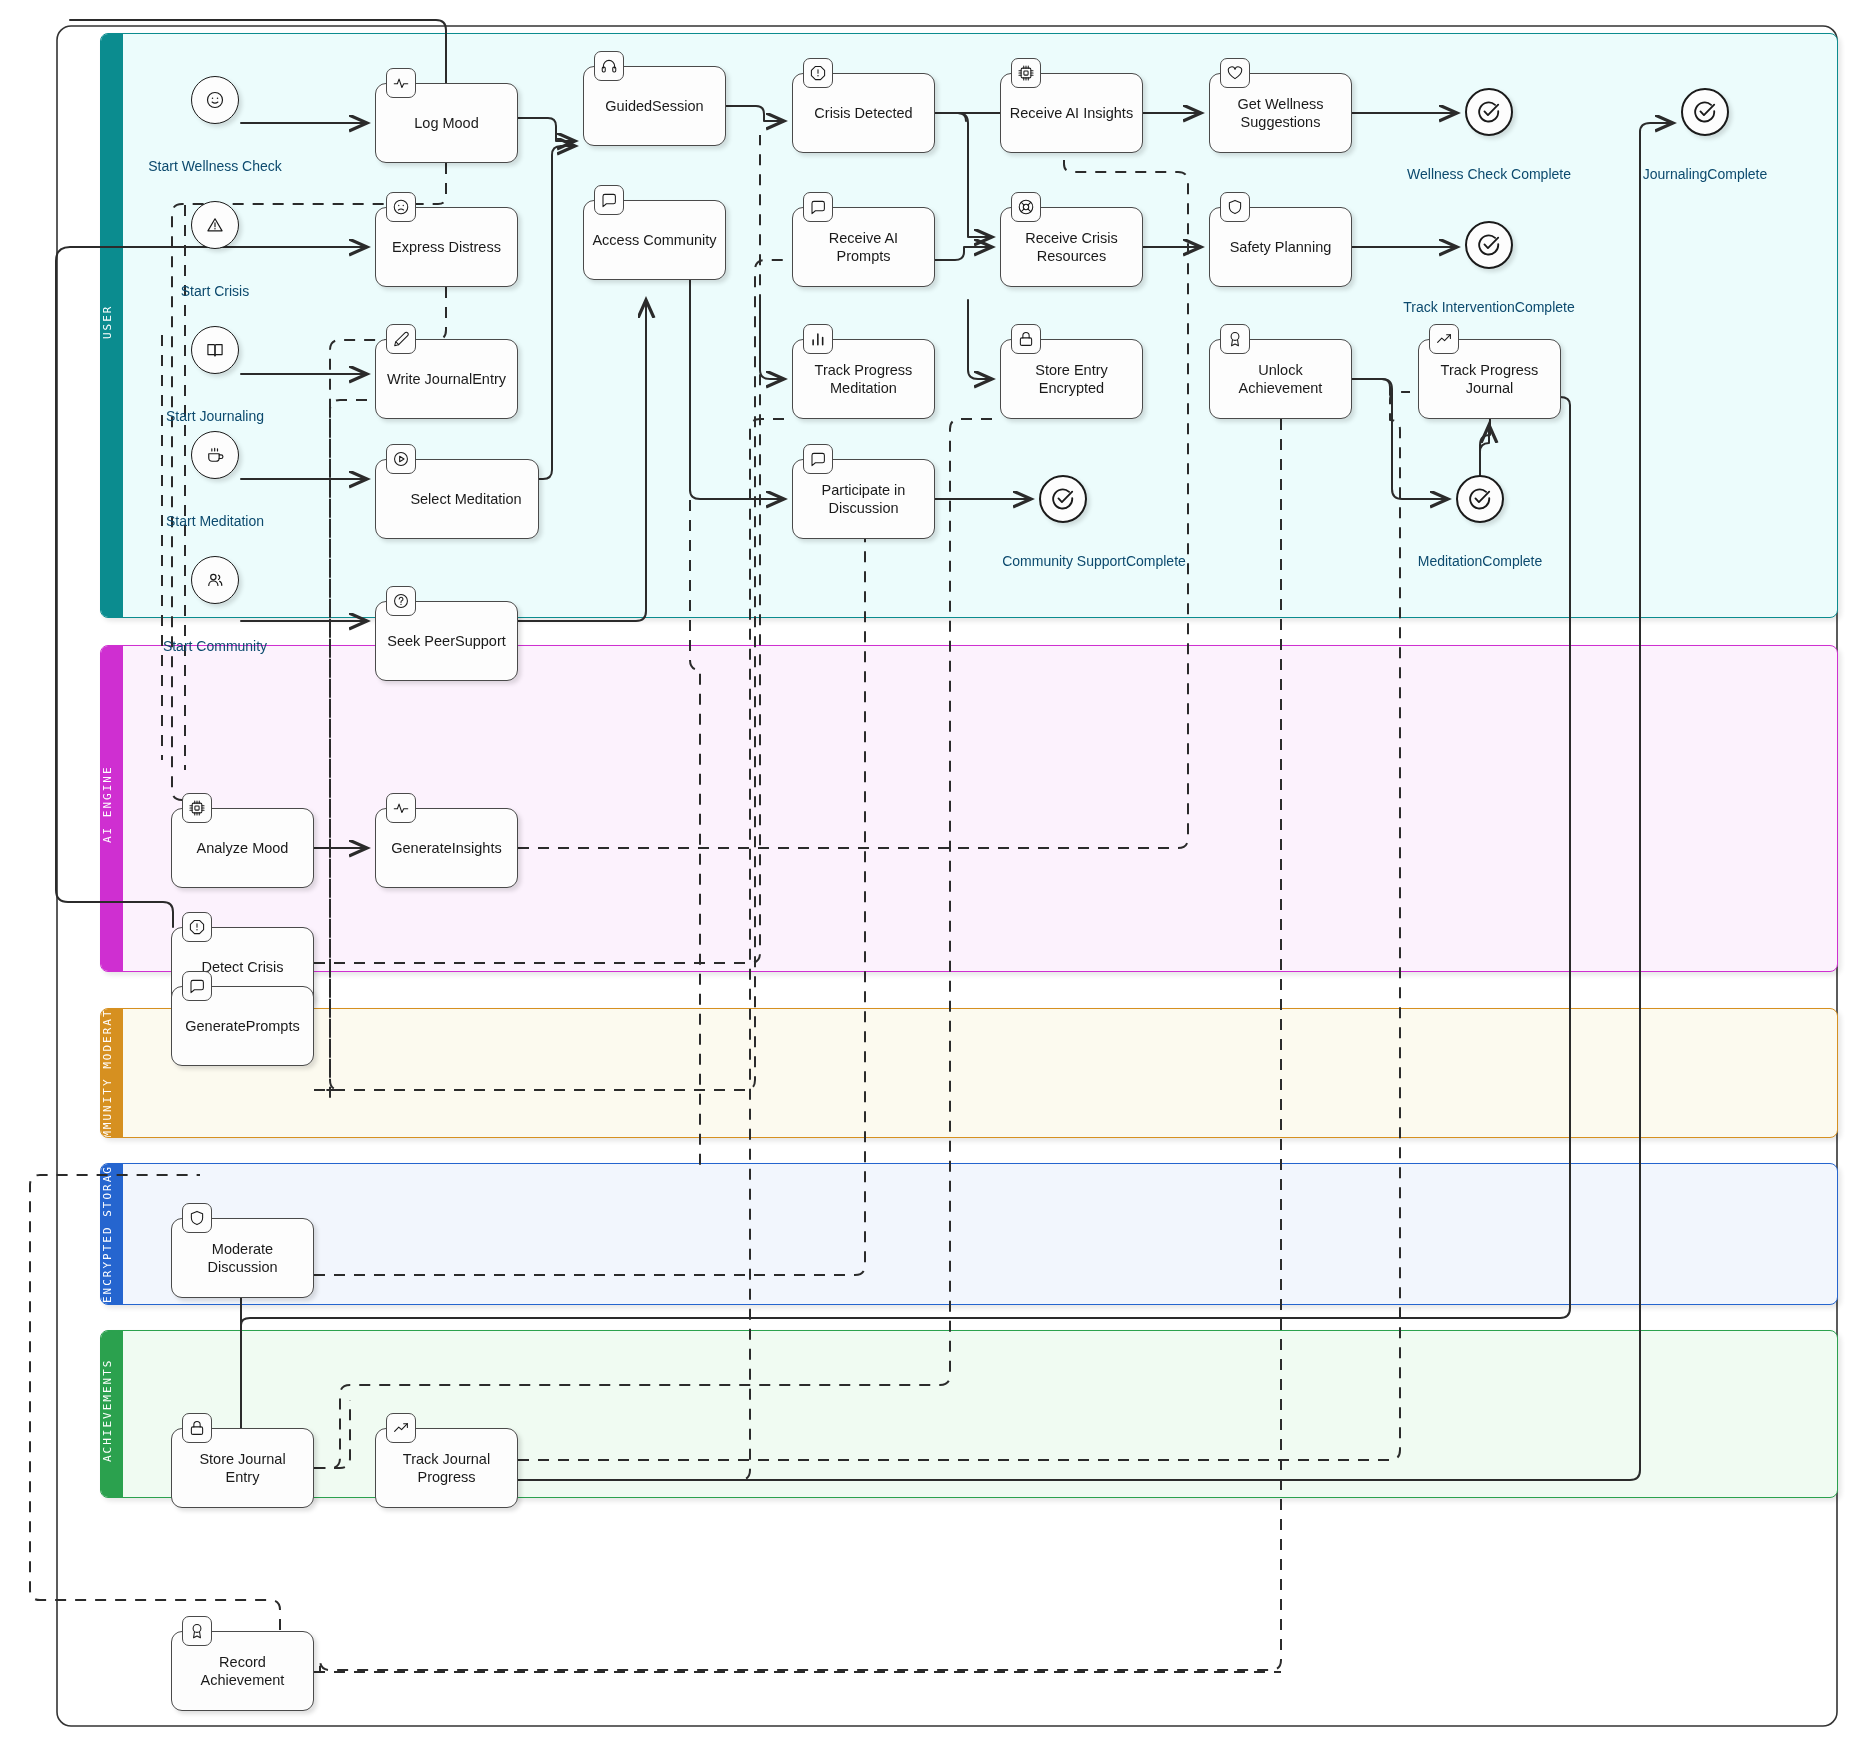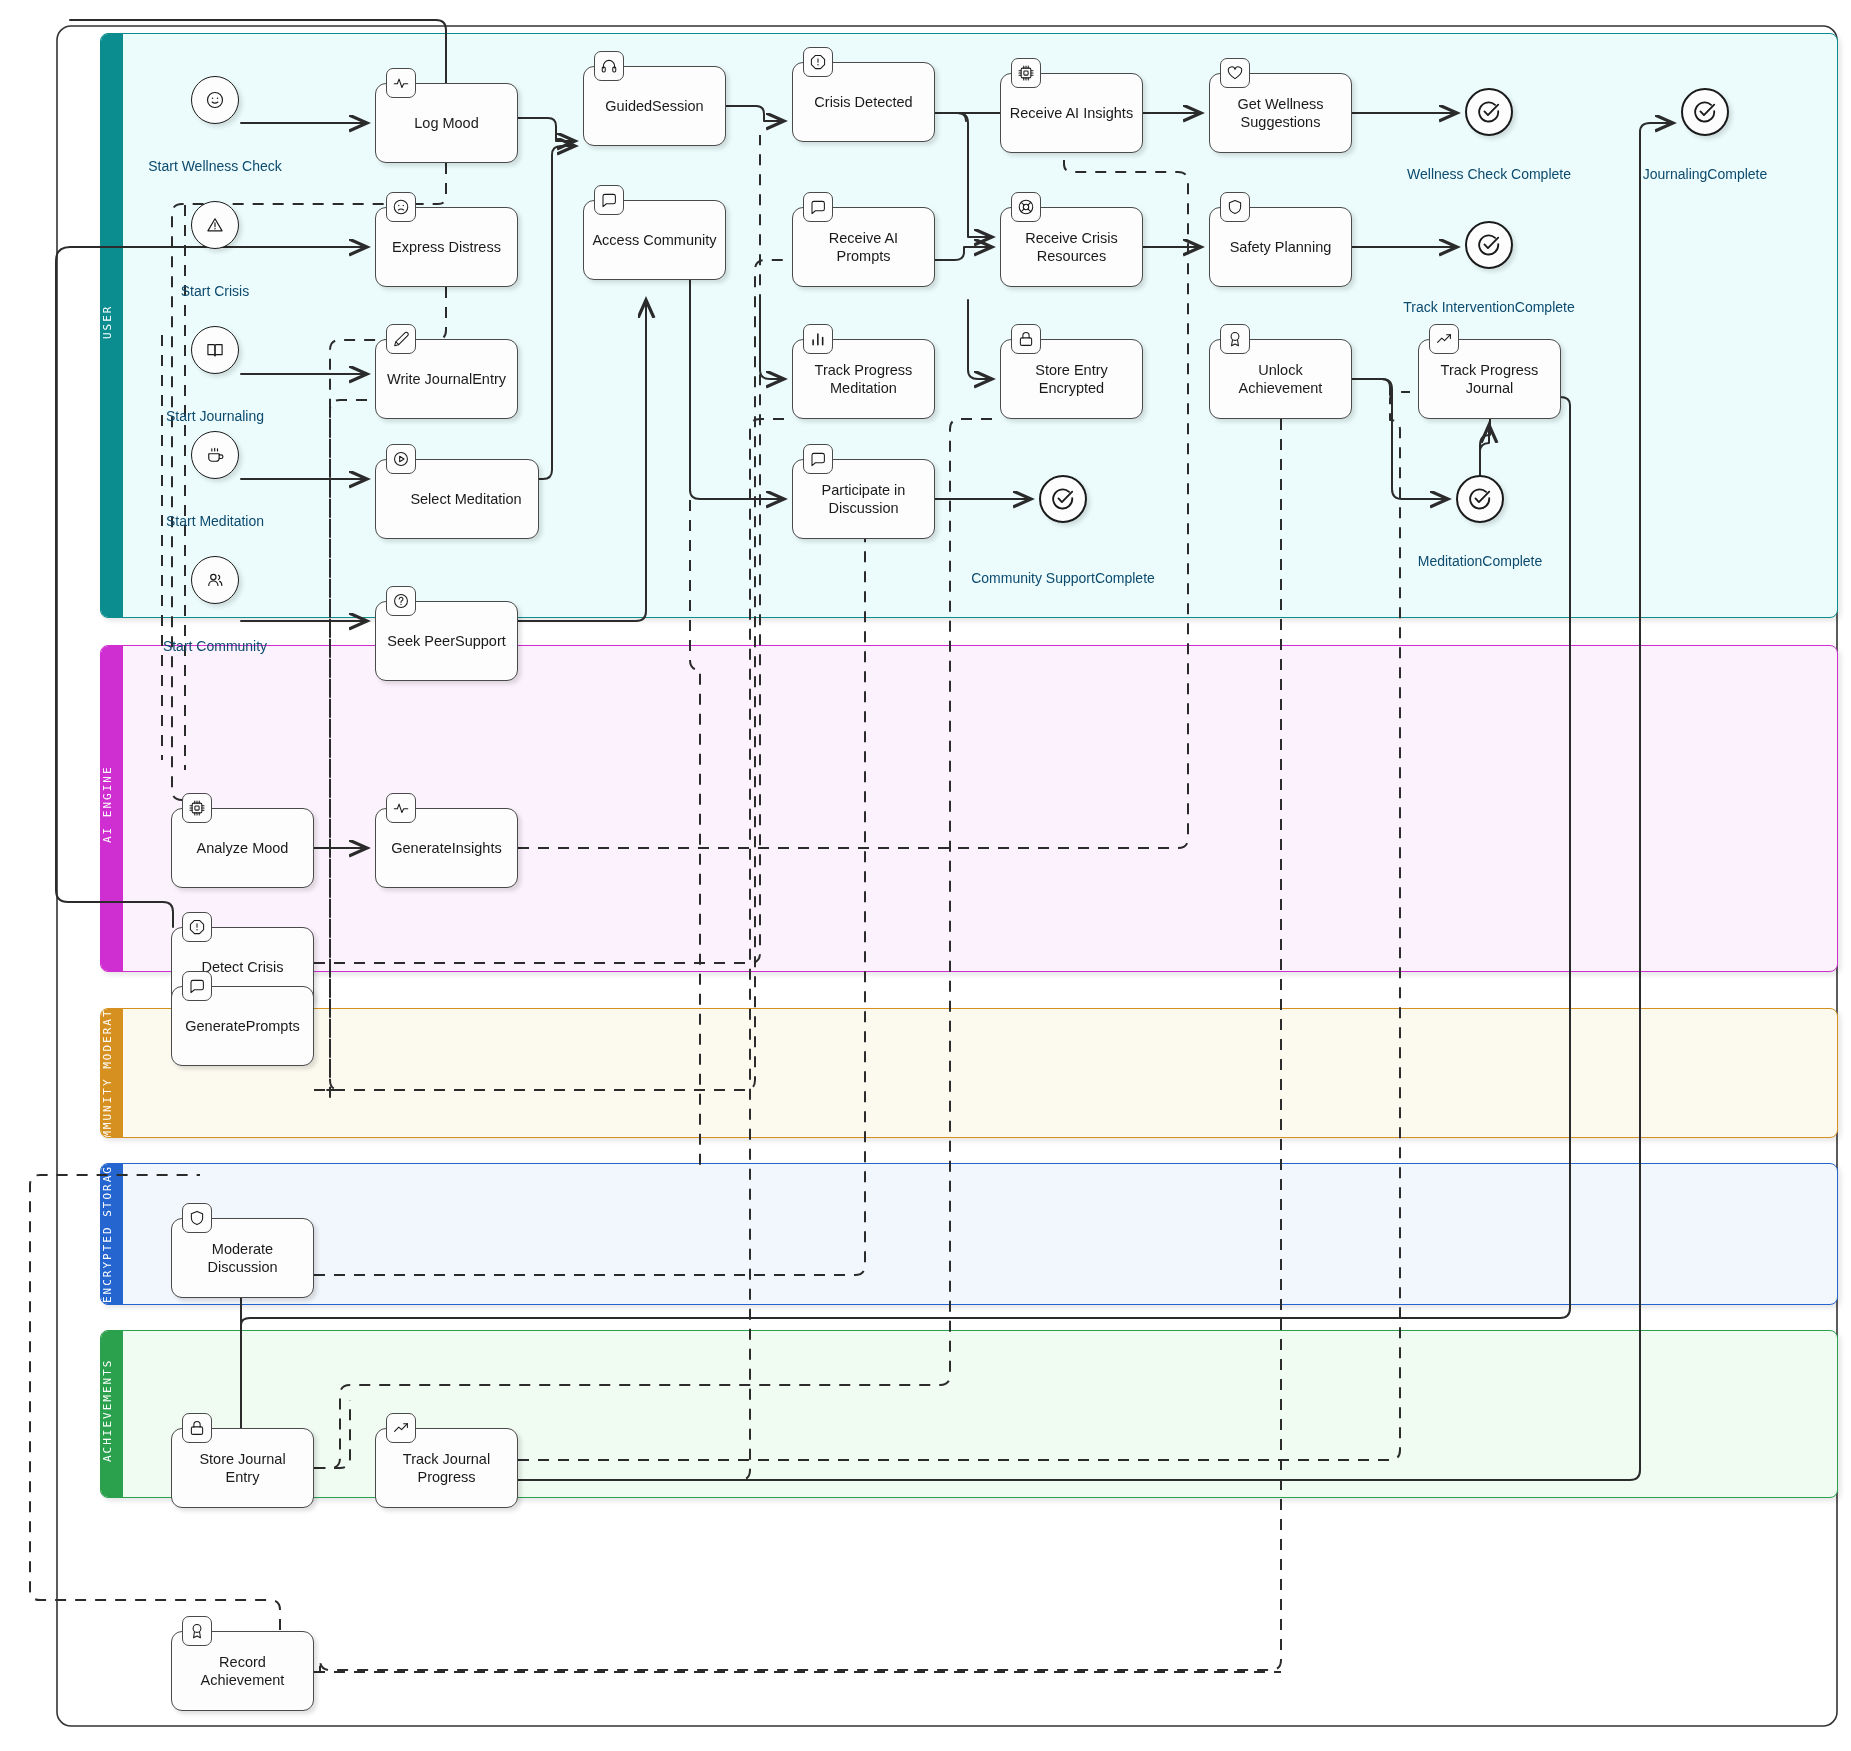--- a/index.html
+++ b/index.html
@@ -249,21 +249,21 @@
 
   <div id="nodes">
       <div class="node" style="left: 375px; top: 83px; width: 143px; height: 80px;"><div class="node-icon"><svg width="18" height="18" viewBox="0 0 24 24">
             <path d="M3 13 H7.2 L9.4 6.8 L13.2 18 L15.6 13 H21" stroke="#1a1a1a" stroke-width="1.4" fill="none" stroke-linecap="round" stroke-linejoin="round"></path>
           </svg></div><span>Log Mood</span></div>
       <div class="node" style="left: 583px; top: 66px; width: 143px; height: 80px;"><div class="node-icon"><svg width="18" height="18" viewBox="0 0 24 24">
             <path d="M4.5 14.5 V12 a7.5 7.5 0 0 1 15 0 v2.5" stroke="#1a1a1a" stroke-width="1.4" fill="none" stroke-linecap="round" stroke-linejoin="round"></path>
             <rect x="3" y="13.5" width="4" height="6.5" rx="1.6" stroke="#1a1a1a" stroke-width="1.4" fill="none" stroke-linecap="round" stroke-linejoin="round"></rect>
             <rect x="17" y="13.5" width="4" height="6.5" rx="1.6" stroke="#1a1a1a" stroke-width="1.4" fill="none" stroke-linecap="round" stroke-linejoin="round"></rect>
           </svg></div><span>GuidedSession</span></div>
-      <div class="node" style="left: 792px; top: 62px; width: 143px; height: 80px;"><div class="node-icon"><svg width="18" height="18" viewBox="0 0 24 24">
+      <div class="node" style="left: 792px; top: 73px; width: 143px; height: 80px;"><div class="node-icon"><svg width="18" height="18" viewBox="0 0 24 24">
             <path d="M8.6 3.2 h6.8 L20.8 8.6 v6.8 L15.4 20.8 h-6.8 L3.2 15.4 v-6.8 Z" stroke="#1a1a1a" stroke-width="1.4" fill="none" stroke-linecap="round" stroke-linejoin="round"></path>
             <path d="M12 7.8 v4.6" stroke="#1a1a1a" stroke-width="1.4" fill="none" stroke-linecap="round" stroke-linejoin="round"></path>
             <circle cx="12" cy="15.6" r="0.9" fill="#1a1a1a"></circle>
           </svg></div><span>Crisis Detected</span></div>
       <div class="node" style="left: 1000px; top: 73px; width: 143px; height: 80px;"><div class="node-icon"><svg width="18" height="18" viewBox="0 0 24 24">
             <rect x="5.5" y="5.5" width="13" height="13" rx="2" stroke="#1a1a1a" stroke-width="1.4" fill="none" stroke-linecap="round" stroke-linejoin="round"></rect>
             <rect x="9.2" y="9.2" width="5.6" height="5.6" rx="1" stroke="#1a1a1a" stroke-width="1.4" fill="none" stroke-linecap="round" stroke-linejoin="round"></rect>
             <path d="M9 2.6 v2.9 M12 2.6 v2.9 M15 2.6 v2.9 M9 18.5 v2.9 M12 18.5 v2.9 M15 18.5 v2.9 M2.6 9 h2.9 M2.6 12 h2.9 M2.6 15 h2.9 M18.5 9 h2.9 M18.5 12 h2.9 M18.5 15 h2.9" stroke="#1a1a1a" stroke-width="1.4" fill="none" stroke-linecap="round" stroke-linejoin="round"></path>
           </svg></div><span>Receive AI Insights</span></div>
       <div class="node" style="left: 1209px; top: 73px; width: 143px; height: 80px;"><div class="node-icon"><svg width="18" height="18" viewBox="0 0 24 24">
@@ -424,21 +424,21 @@
           <path d="M7.8 11.5 L11 14.8 L20.5 5.2" stroke="#1a1a1a" stroke-width="1.7" fill="none" stroke-linecap="round" stroke-linejoin="round"></path>
         </svg>
       </div>
       <div class="event-label" style="left: 1359px; top: 299px; width: 260px;">Track InterventionComplete</div>
       <div class="event" style="left: 1039px; top: 475px; border-width: 2.2px;">
         <svg width="26" height="26" viewBox="0 0 24 24">
           <path d="M20.5 11.2 A8.8 8.8 0 1 1 17.6 5.4" stroke="#1a1a1a" stroke-width="1.7" fill="none" stroke-linecap="round"></path>
           <path d="M7.8 11.5 L11 14.8 L20.5 5.2" stroke="#1a1a1a" stroke-width="1.7" fill="none" stroke-linecap="round" stroke-linejoin="round"></path>
         </svg>
       </div>
-      <div class="event-label" style="left: 933px; top: 553px; width: 260px; margin-top: 17px;">Community SupportComplete</div>
+      <div class="event-label" style="left: 964px; top: 553px; width: 260px;">Community SupportComplete</div>
       <div class="event" style="left: 1456px; top: 475px; border-width: 2.2px;">
         <svg width="26" height="26" viewBox="0 0 24 24">
           <path d="M20.5 11.2 A8.8 8.8 0 1 1 17.6 5.4" stroke="#1a1a1a" stroke-width="1.7" fill="none" stroke-linecap="round"></path>
           <path d="M7.8 11.5 L11 14.8 L20.5 5.2" stroke="#1a1a1a" stroke-width="1.7" fill="none" stroke-linecap="round" stroke-linejoin="round"></path>
         </svg>
       </div>
       <div class="event-label" style="left: 1350px; top: 553px; width: 260px;">MeditationComplete</div>
     </div>
 </div>
 

